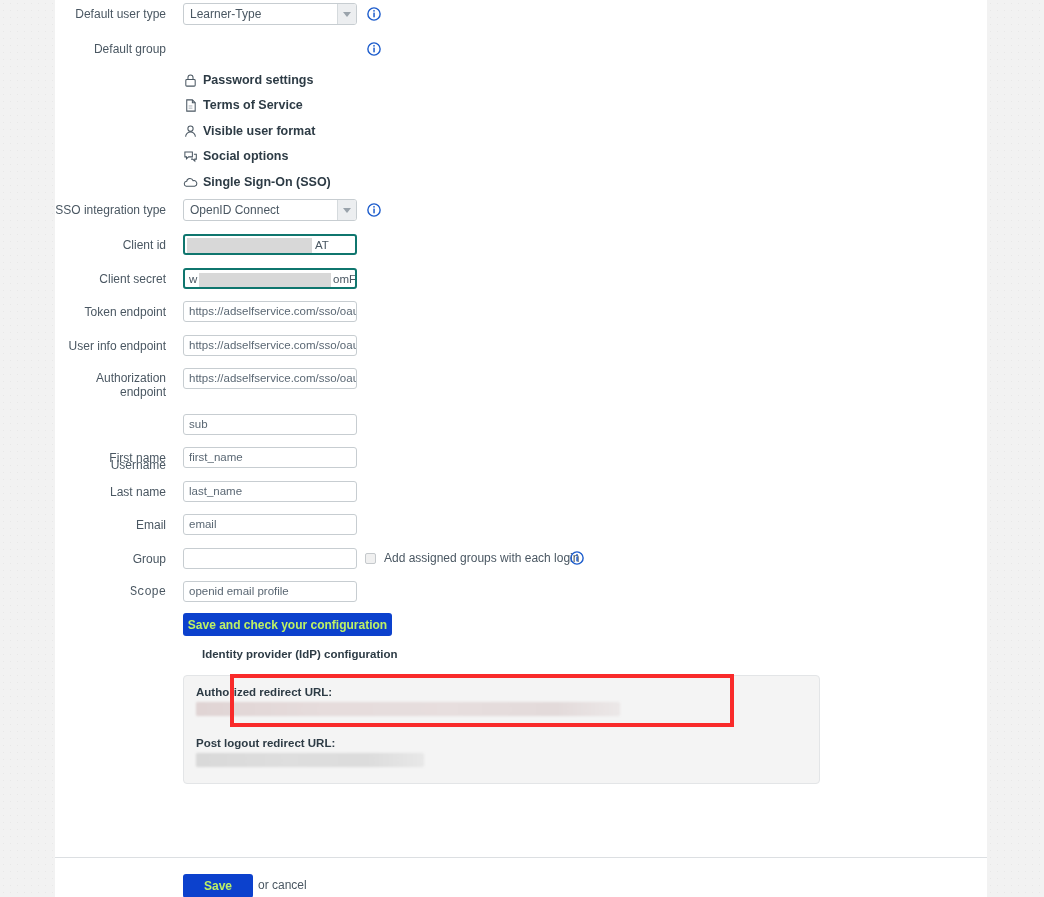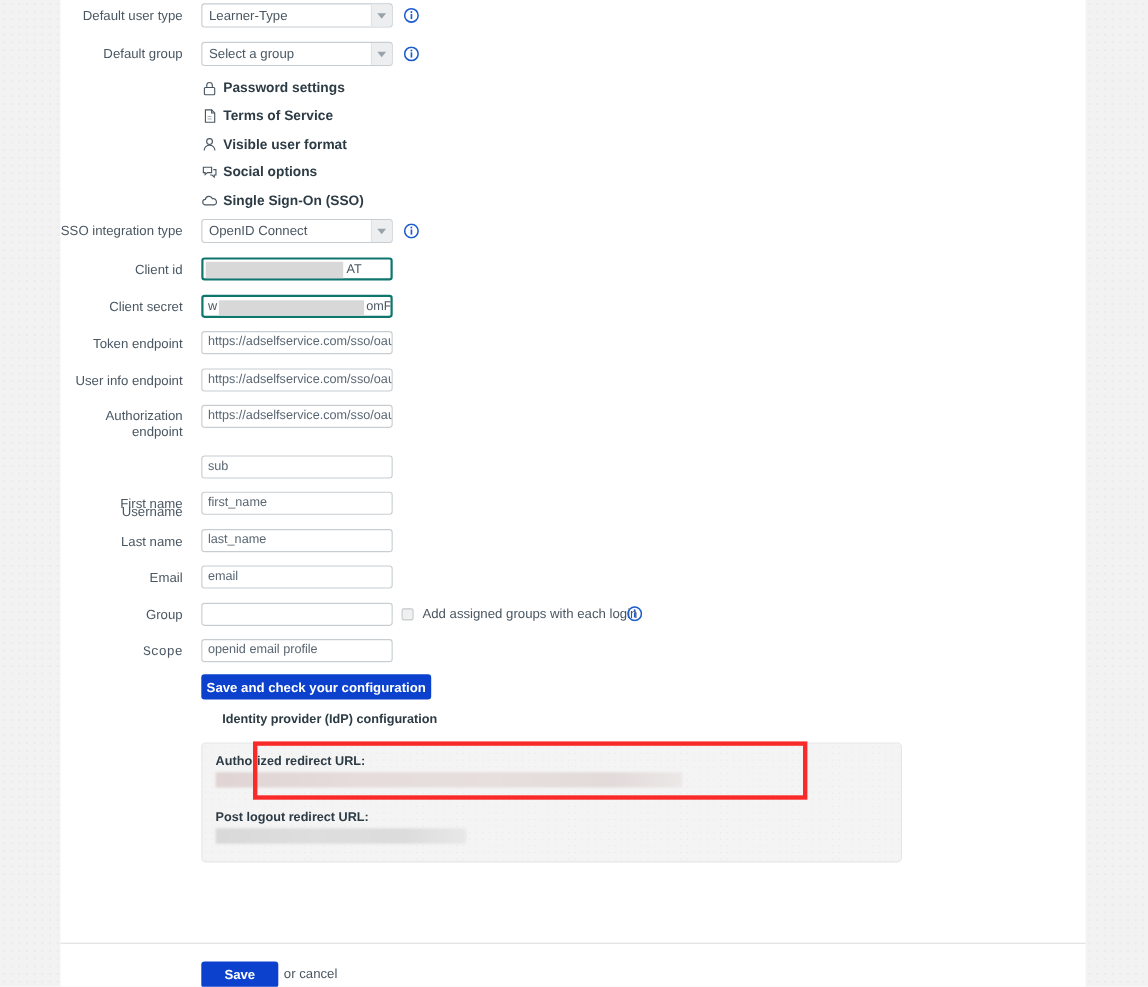--- a/index.html
+++ b/index.html
@@ -157,21 +157,21 @@
     width: 15px;
     height: 15px;
     flex: 0 0 15px;
     display: block;
   }
 
   
   .btn-primary {
     position: absolute;
     background: #0c41cd;
-    color: #ffffff;
+    color: #bef264;
     font-size: 12px;
     font-weight: bold;
     border: none;
     border-radius: 3px;
     font-family: "Liberation Sans", sans-serif;
     cursor: pointer;
     padding: 0;
     line-height: 1;
     display: flex;
     align-items: center;
@@ -274,26 +274,20 @@
       <svg width="14" height="14" viewBox="0 0 16 16">
           <circle cx="8" cy="8" r="7" fill="none" stroke="#1c5ccc" stroke-width="1.6"></circle>
           <circle cx="8" cy="4.4" r="1" fill="#1c5ccc"></circle>
           <rect x="7.2" y="6.4" width="1.7" height="5.4" fill="#1c5ccc"></rect>
         </svg>
     </span>
   </div>
 
   <div class="form-row" style="top:38px;">
     <div class="field-label" style="top:4px;">Default group</div>
-    <div class="select-box" style="top:0;">
-      <div class="sel-value">Select a group</div>
-      <div class="select-arrow-btn">
-          <span class="tri-down"></span>
-        </div>
-    </div>
     <span class="info-icon" style="left:312px; top:4px;">
       <svg width="14" height="14" viewBox="0 0 16 16">
           <circle cx="8" cy="8" r="7" fill="none" stroke="#1c5ccc" stroke-width="1.6"></circle>
           <circle cx="8" cy="4.4" r="1" fill="#1c5ccc"></circle>
           <rect x="7.2" y="6.4" width="1.7" height="5.4" fill="#1c5ccc"></rect>
         </svg>
     </span>
   </div>
 
   <div class="section-link" style="top:71px;">

